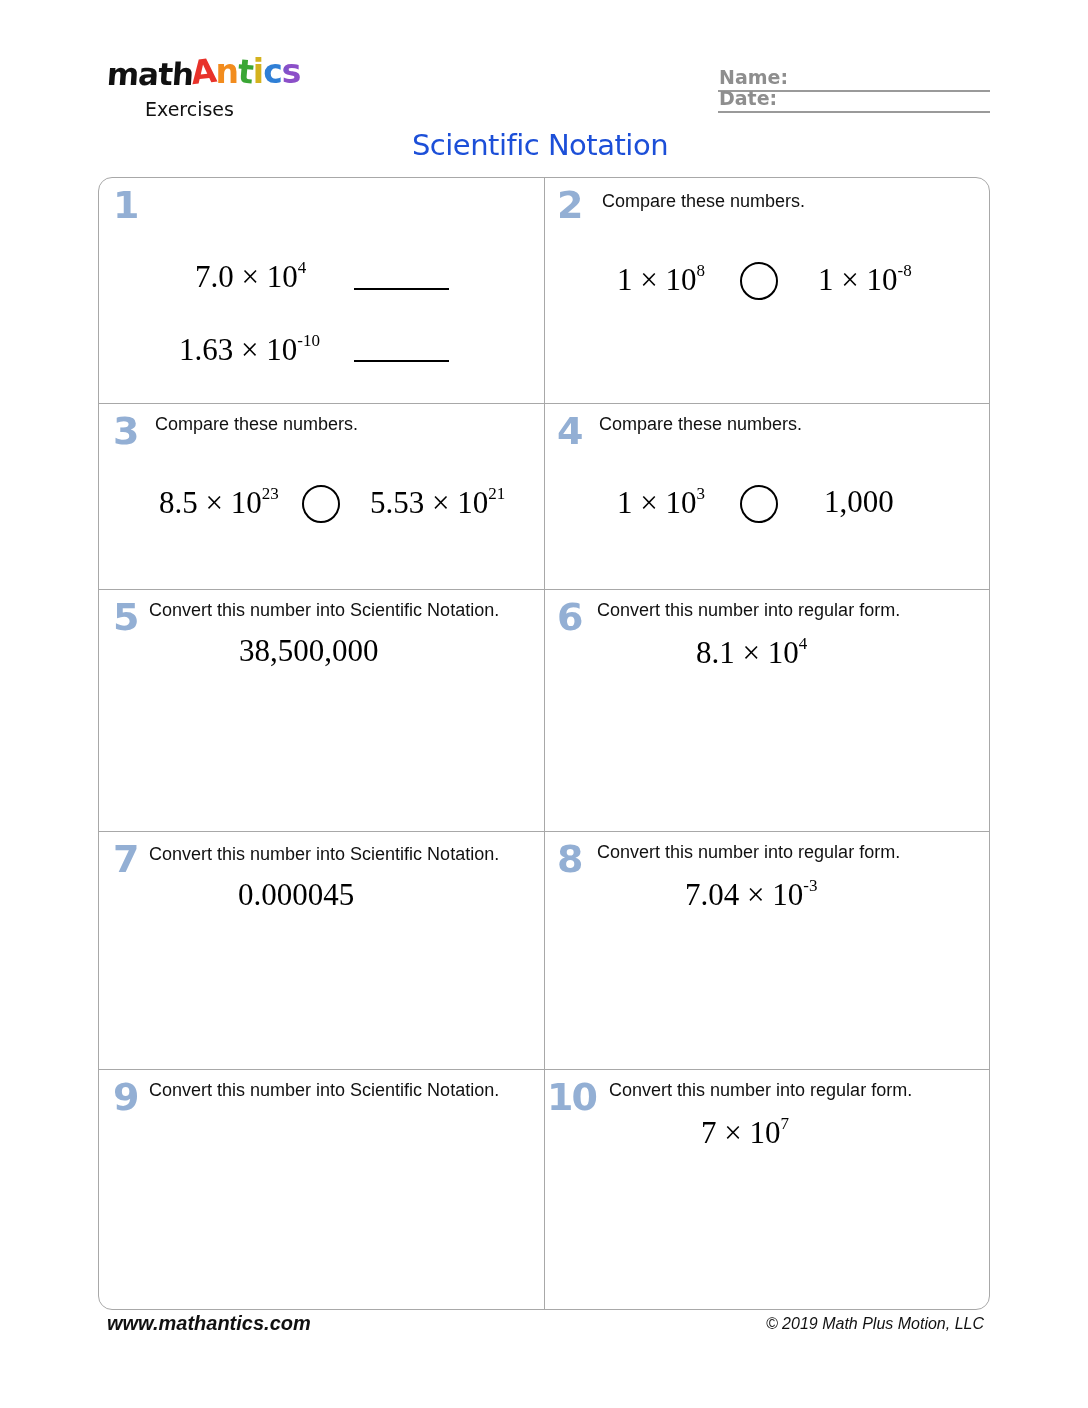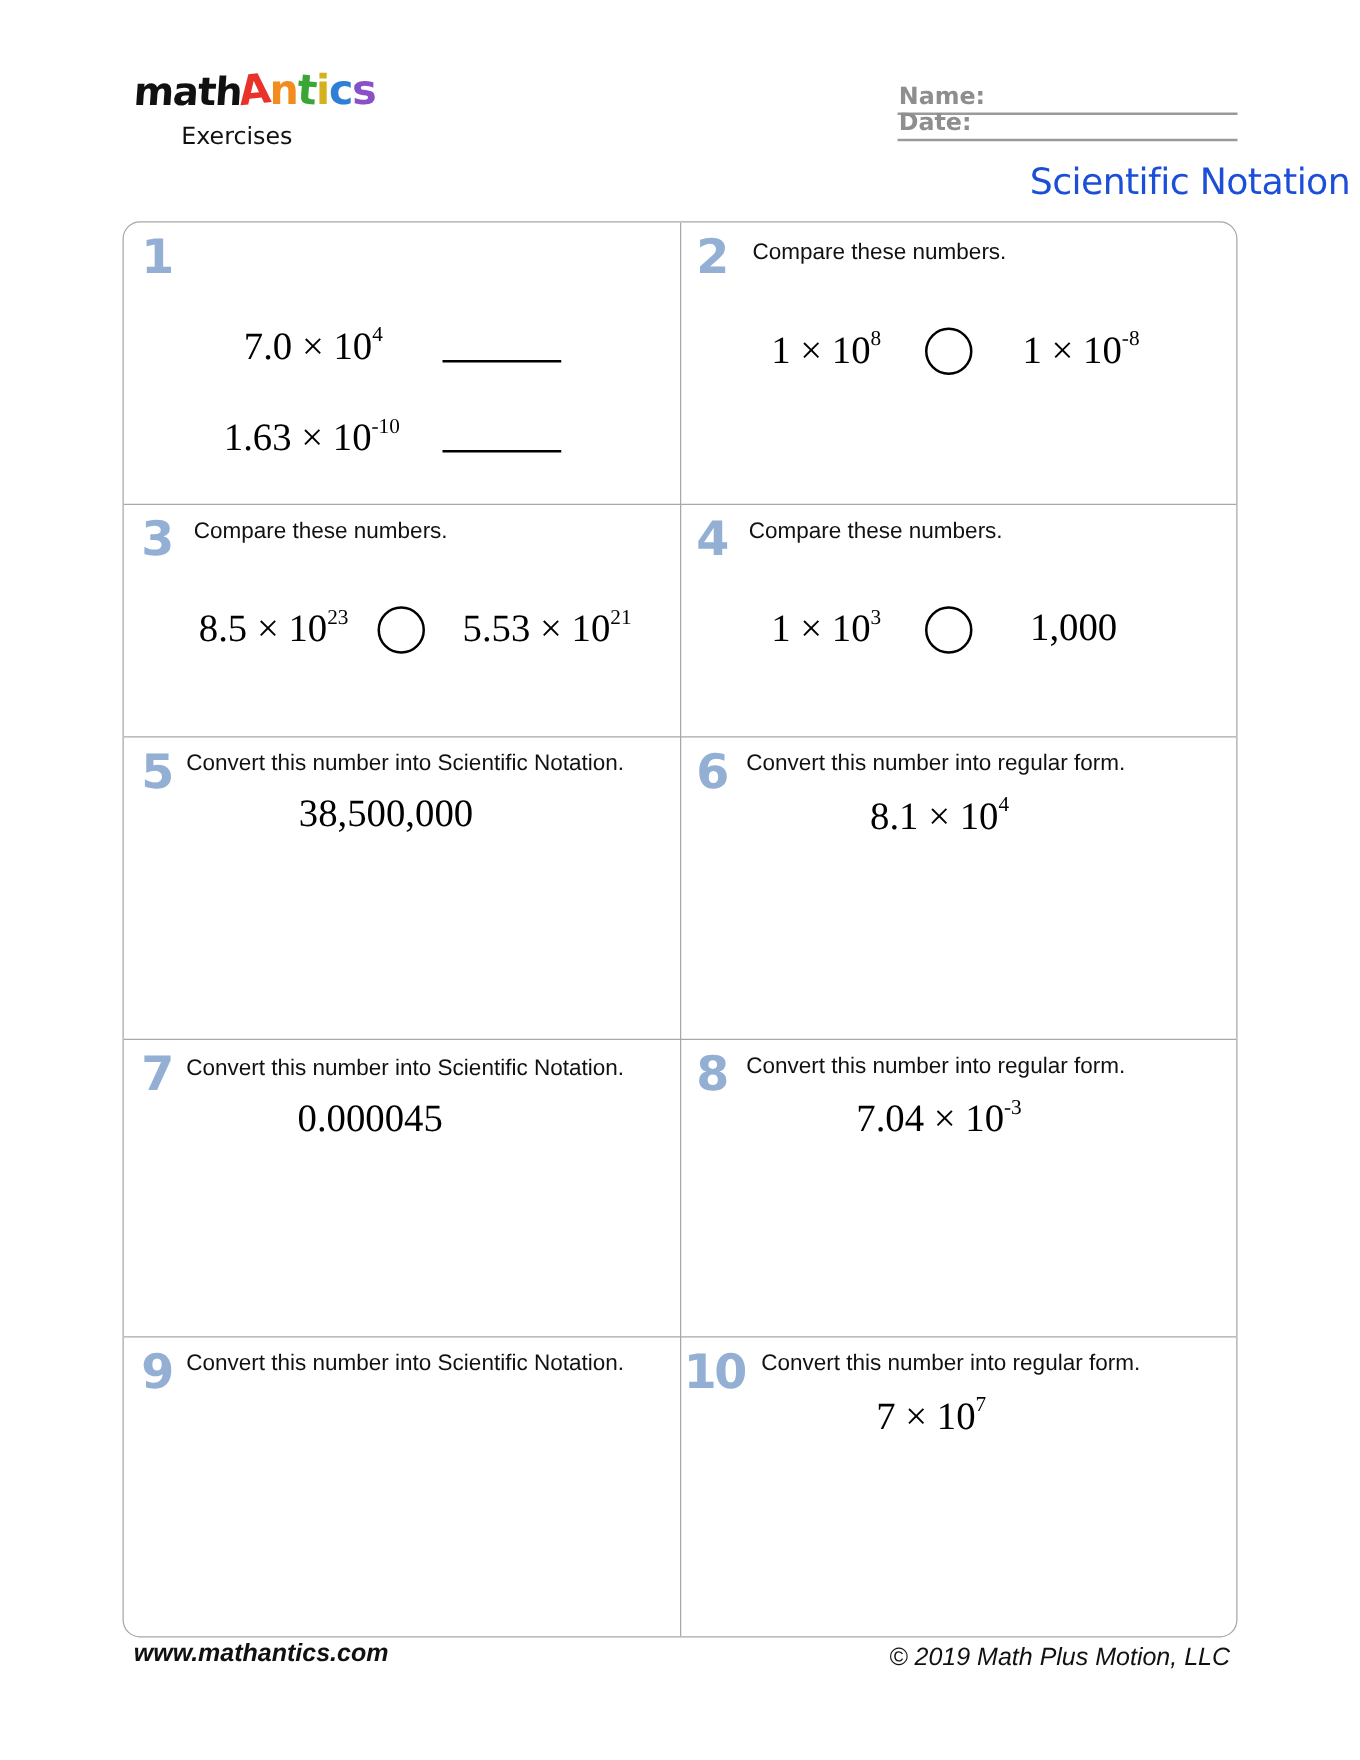--- a/index.html
+++ b/index.html
@@ -10,36 +10,36 @@
   .logo-antics { position: absolute; left: 84px; top: -4px; font-family: "DejaVu Sans", sans-serif; font-weight: bold; font-size: 33px; letter-spacing: -1px; }
   .logo-antics span { display: inline-block; }
   .logo-reg { position: absolute; left: 176px; top: 10px; font-size: 8px; color: #6a5acd; }
   .logo-sub { position: absolute; left: 38px; top: 42px; font-family: "DejaVu Sans", sans-serif; font-size: 19px; color: #111; }
 
   .field { position: absolute; left: 718px; width: 272px; border-bottom: 2px solid #9a9a9a; height: 30px; }
   .field-name { top: 44px; margin-top: 16px; }
   .field-date { top: 81px; }
   .field-label { position: absolute; left: 1px; bottom: 2px; font-family: "DejaVu Sans", sans-serif; font-weight: bold; font-size: 19px; color: #8e8e8e; }
 
-  .title { position: absolute; left: 0; width: 1080px; top: 128px; text-align: right; font-family: "DejaVu Sans", sans-serif; font-size: 29px; color: #1c4fd8; letter-spacing: -0.5px; }
+  .title { position: absolute; left: 0; width: 1080px; top: 128px; text-align: center; font-family: "DejaVu Sans", sans-serif; font-size: 29px; color: #1c4fd8; letter-spacing: -0.5px; }
 
   .grid { position: absolute; left: 98px; top: 177px; width: 892px; height: 1133px; border: 1.5px solid #a8a8a8; border-radius: 14px; box-sizing: border-box; overflow: hidden; }
   .vline { position: absolute; left: 445px; top: 0; bottom: 0; border-left: 1.5px solid #a8a8a8; }
   .hline { position: absolute; left: 0; right: 0; border-top: 1.5px solid #a8a8a8; }
 
   .cell { position: absolute; }
   .qnum { position: absolute; font-family: "DejaVu Sans", sans-serif; font-weight: bold; font-size: 38px; color: #93afd4; line-height: 1; }
   .qtext { position: absolute; font-size: 18px; color: #111; line-height: 22px; }
   .math { position: absolute; font-family: "Liberation Serif", serif; font-size: 31px; color: #000; white-space: nowrap; }
   .math sup { font-size: 17px; vertical-align: 14px; }
   .blank { position: absolute; width: 95px; border-bottom: 2px solid #000; }
   .circle { position: absolute; width: 38px; height: 38px; border: 2px solid #000; border-radius: 50%; box-sizing: border-box; }
 
   .footer-url { position: absolute; left: 107px; top: 1312px; font-weight: bold; font-style: italic; font-size: 20px; color: #111; }
-  .footer-copy { position: absolute; right: 104px; top: 1315px; font-style: italic; font-size: 20px; color: #111; }
+  .footer-copy { position: absolute; right: 104px; top: 1315px; font-style: italic; font-size: 16px; color: #111; }
 </style>
 </head>
 <body>
 
 <div class="logo">
   <span class="logo-math">math</span>
   <span class="logo-antics">
     <span style="color:#e8322a;transform:rotate(-6deg)">A</span><span style="color:#f28c1e">n</span><span style="color:#3aa635;transform:rotate(5deg)">t</span><span style="color:#d4b21e">i</span><span style="color:#2f7fd6">c</span><span style="color:#8b4fc8">s</span>
   </span>
   <span class="logo-reg">®</span>

